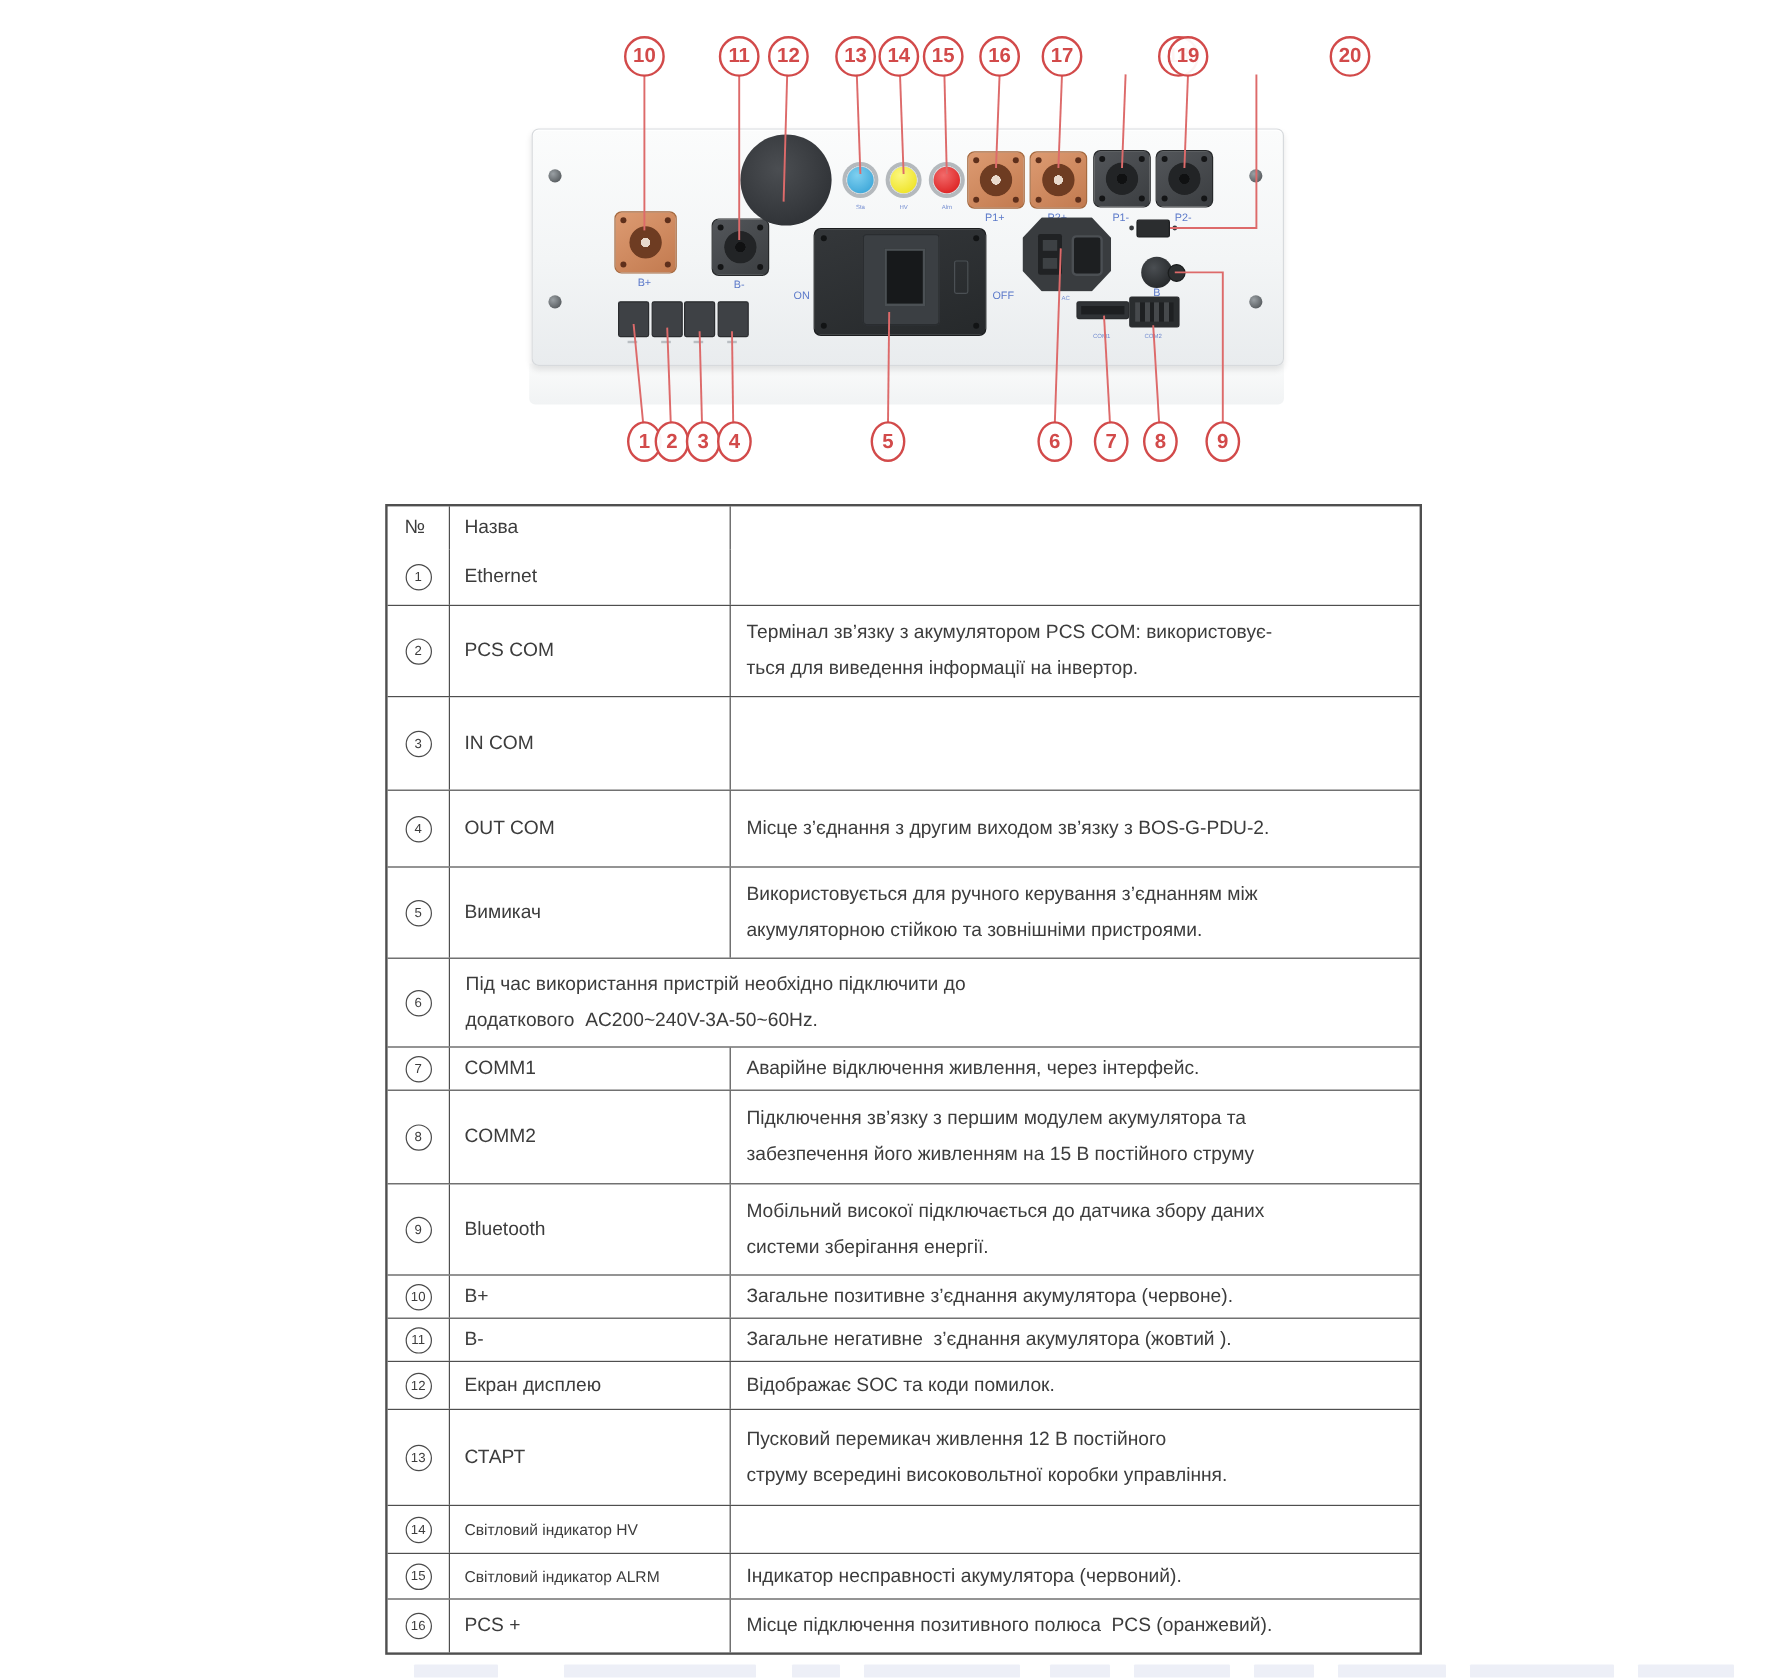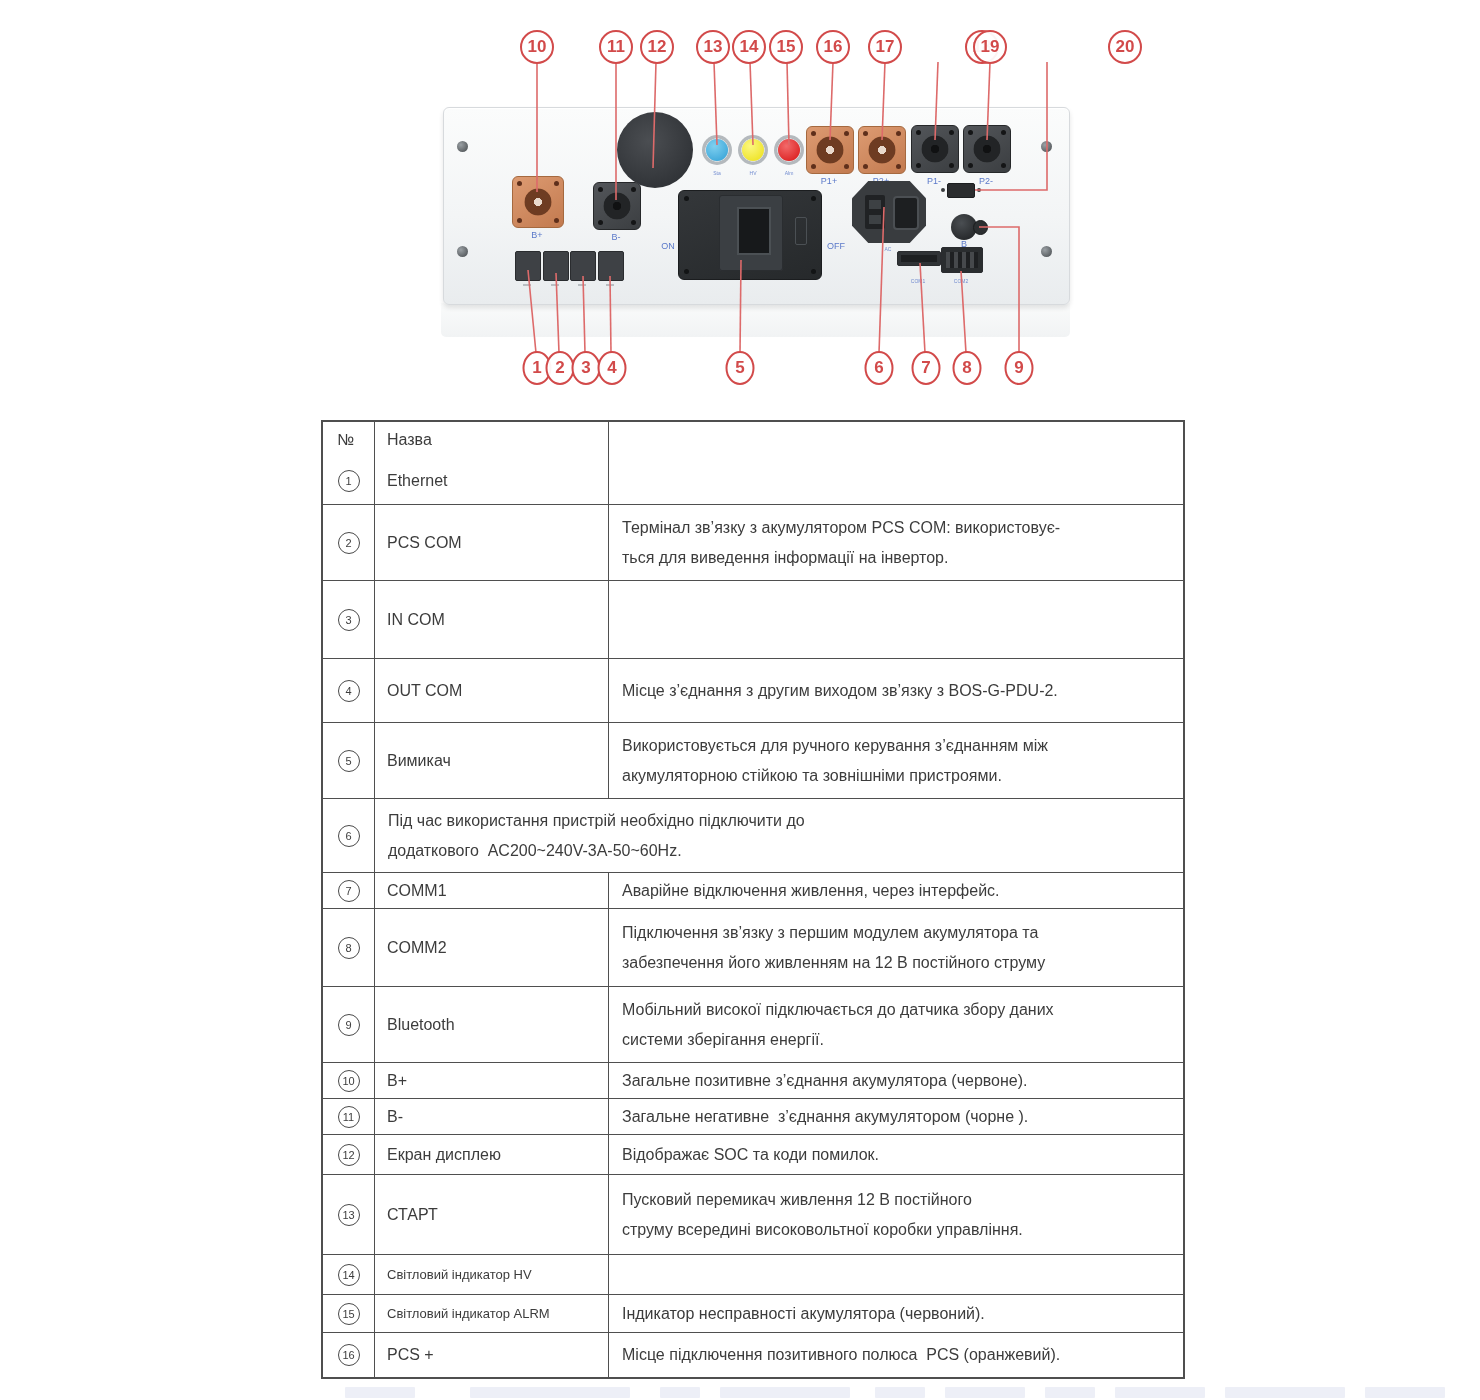--- a/index.html
+++ b/index.html
@@ -297,21 +297,21 @@
           </div>
       <div class="c-name">COMM1</div>
       <div class="c-desc">Аварійне відключення живлення, через інтерфейс.</div>
     </div>
         <div class="t-row" style="height: 78px;">
       <div class="c-num">
             <span class="num-badge">8</span>
           </div>
       <div class="c-name">COMM2</div>
       <div class="c-desc">Підключення зв’язку з першим модулем акумулятора та
-забезпечення його живленням на 12 В постійного струму</div>
+забезпечення його живленням на 15 В постійного струму</div>
     </div>
         <div class="t-row" style="height: 76px;">
       <div class="c-num">
             <span class="num-badge">9</span>
           </div>
       <div class="c-name">Bluetooth</div>
       <div class="c-desc">Мобільний високої підключається до датчика збору даних
 системи зберігання енергії.</div>
     </div>
         <div class="t-row" style="height: 36px;">
@@ -319,21 +319,21 @@
             <span class="num-badge">10</span>
           </div>
       <div class="c-name">B+</div>
       <div class="c-desc">Загальне позитивне з’єднання акумулятора (червоне).</div>
     </div>
         <div class="t-row" style="height: 36px;">
       <div class="c-num">
             <span class="num-badge">11</span>
           </div>
       <div class="c-name">B-</div>
-      <div class="c-desc">Загальне негативне  з’єднання акумулятором (чорне ).</div>
+      <div class="c-desc">Загальне негативне  з’єднання акумулятора (жовтий ).</div>
     </div>
         <div class="t-row" style="height: 40px;">
       <div class="c-num">
             <span class="num-badge">12</span>
           </div>
       <div class="c-name">Екран дисплею</div>
       <div class="c-desc">Відображає SOC та коди помилок.</div>
     </div>
         <div class="t-row" style="height: 80px;">
       <div class="c-num">

